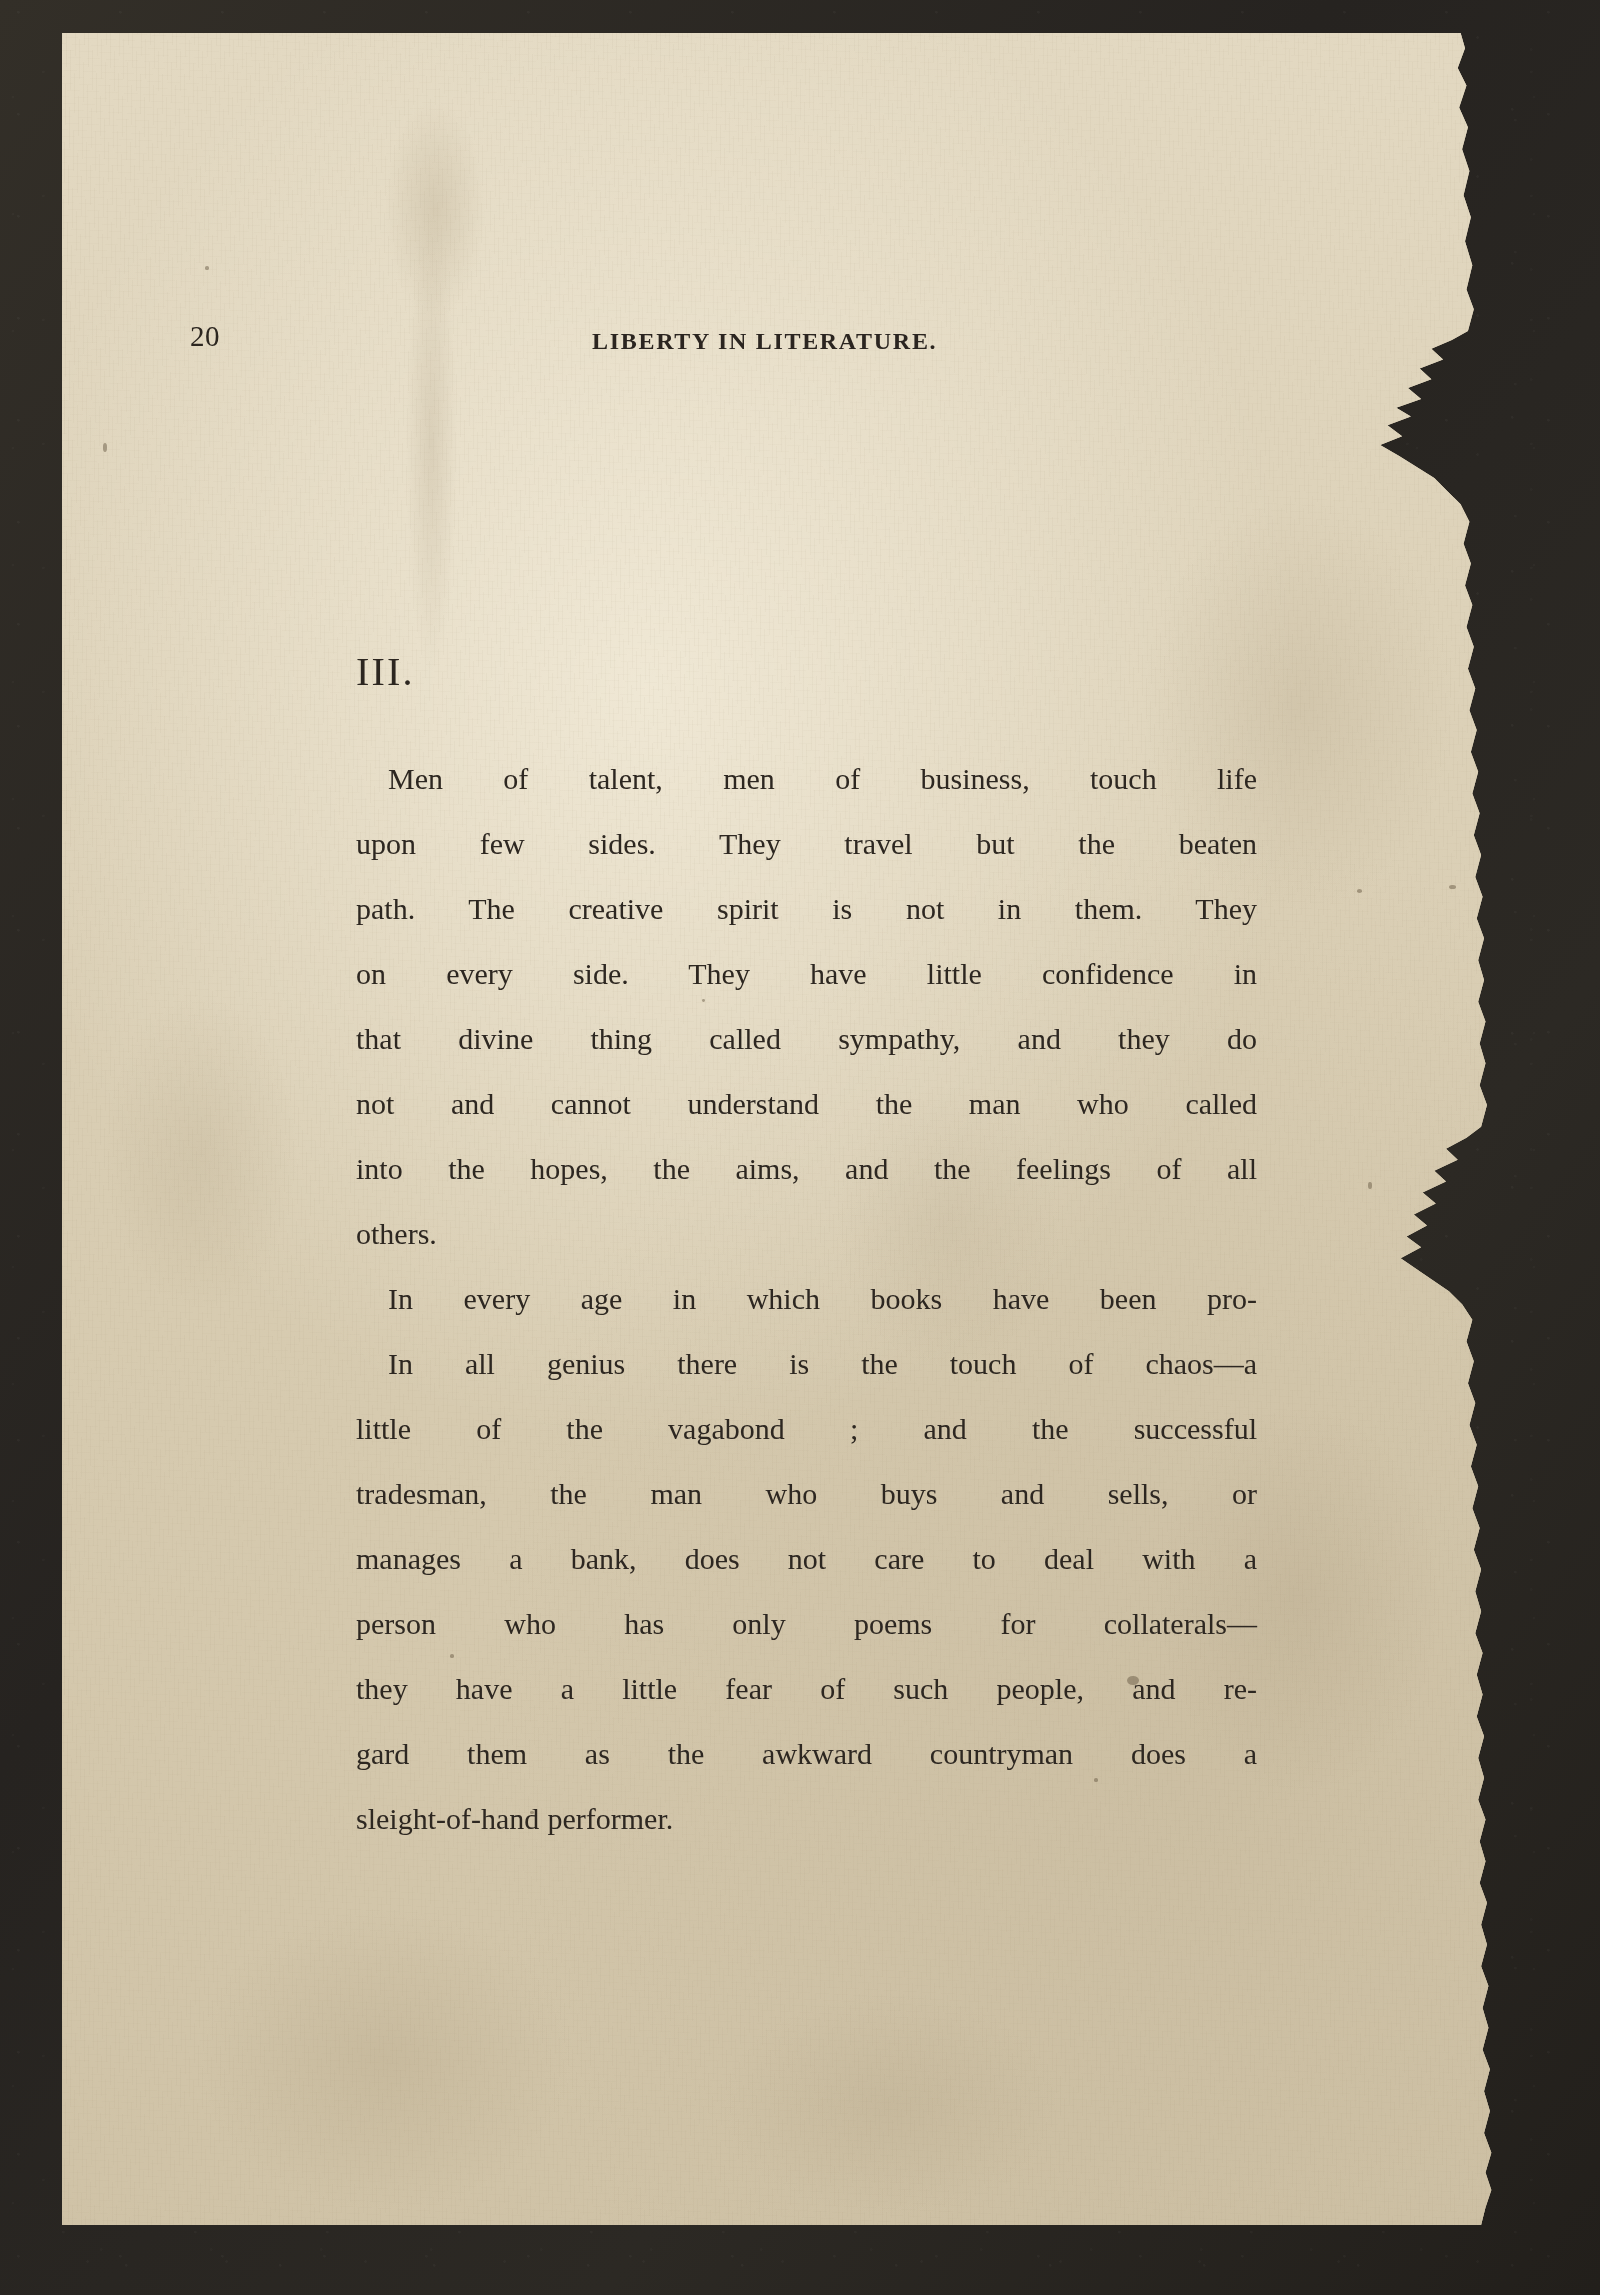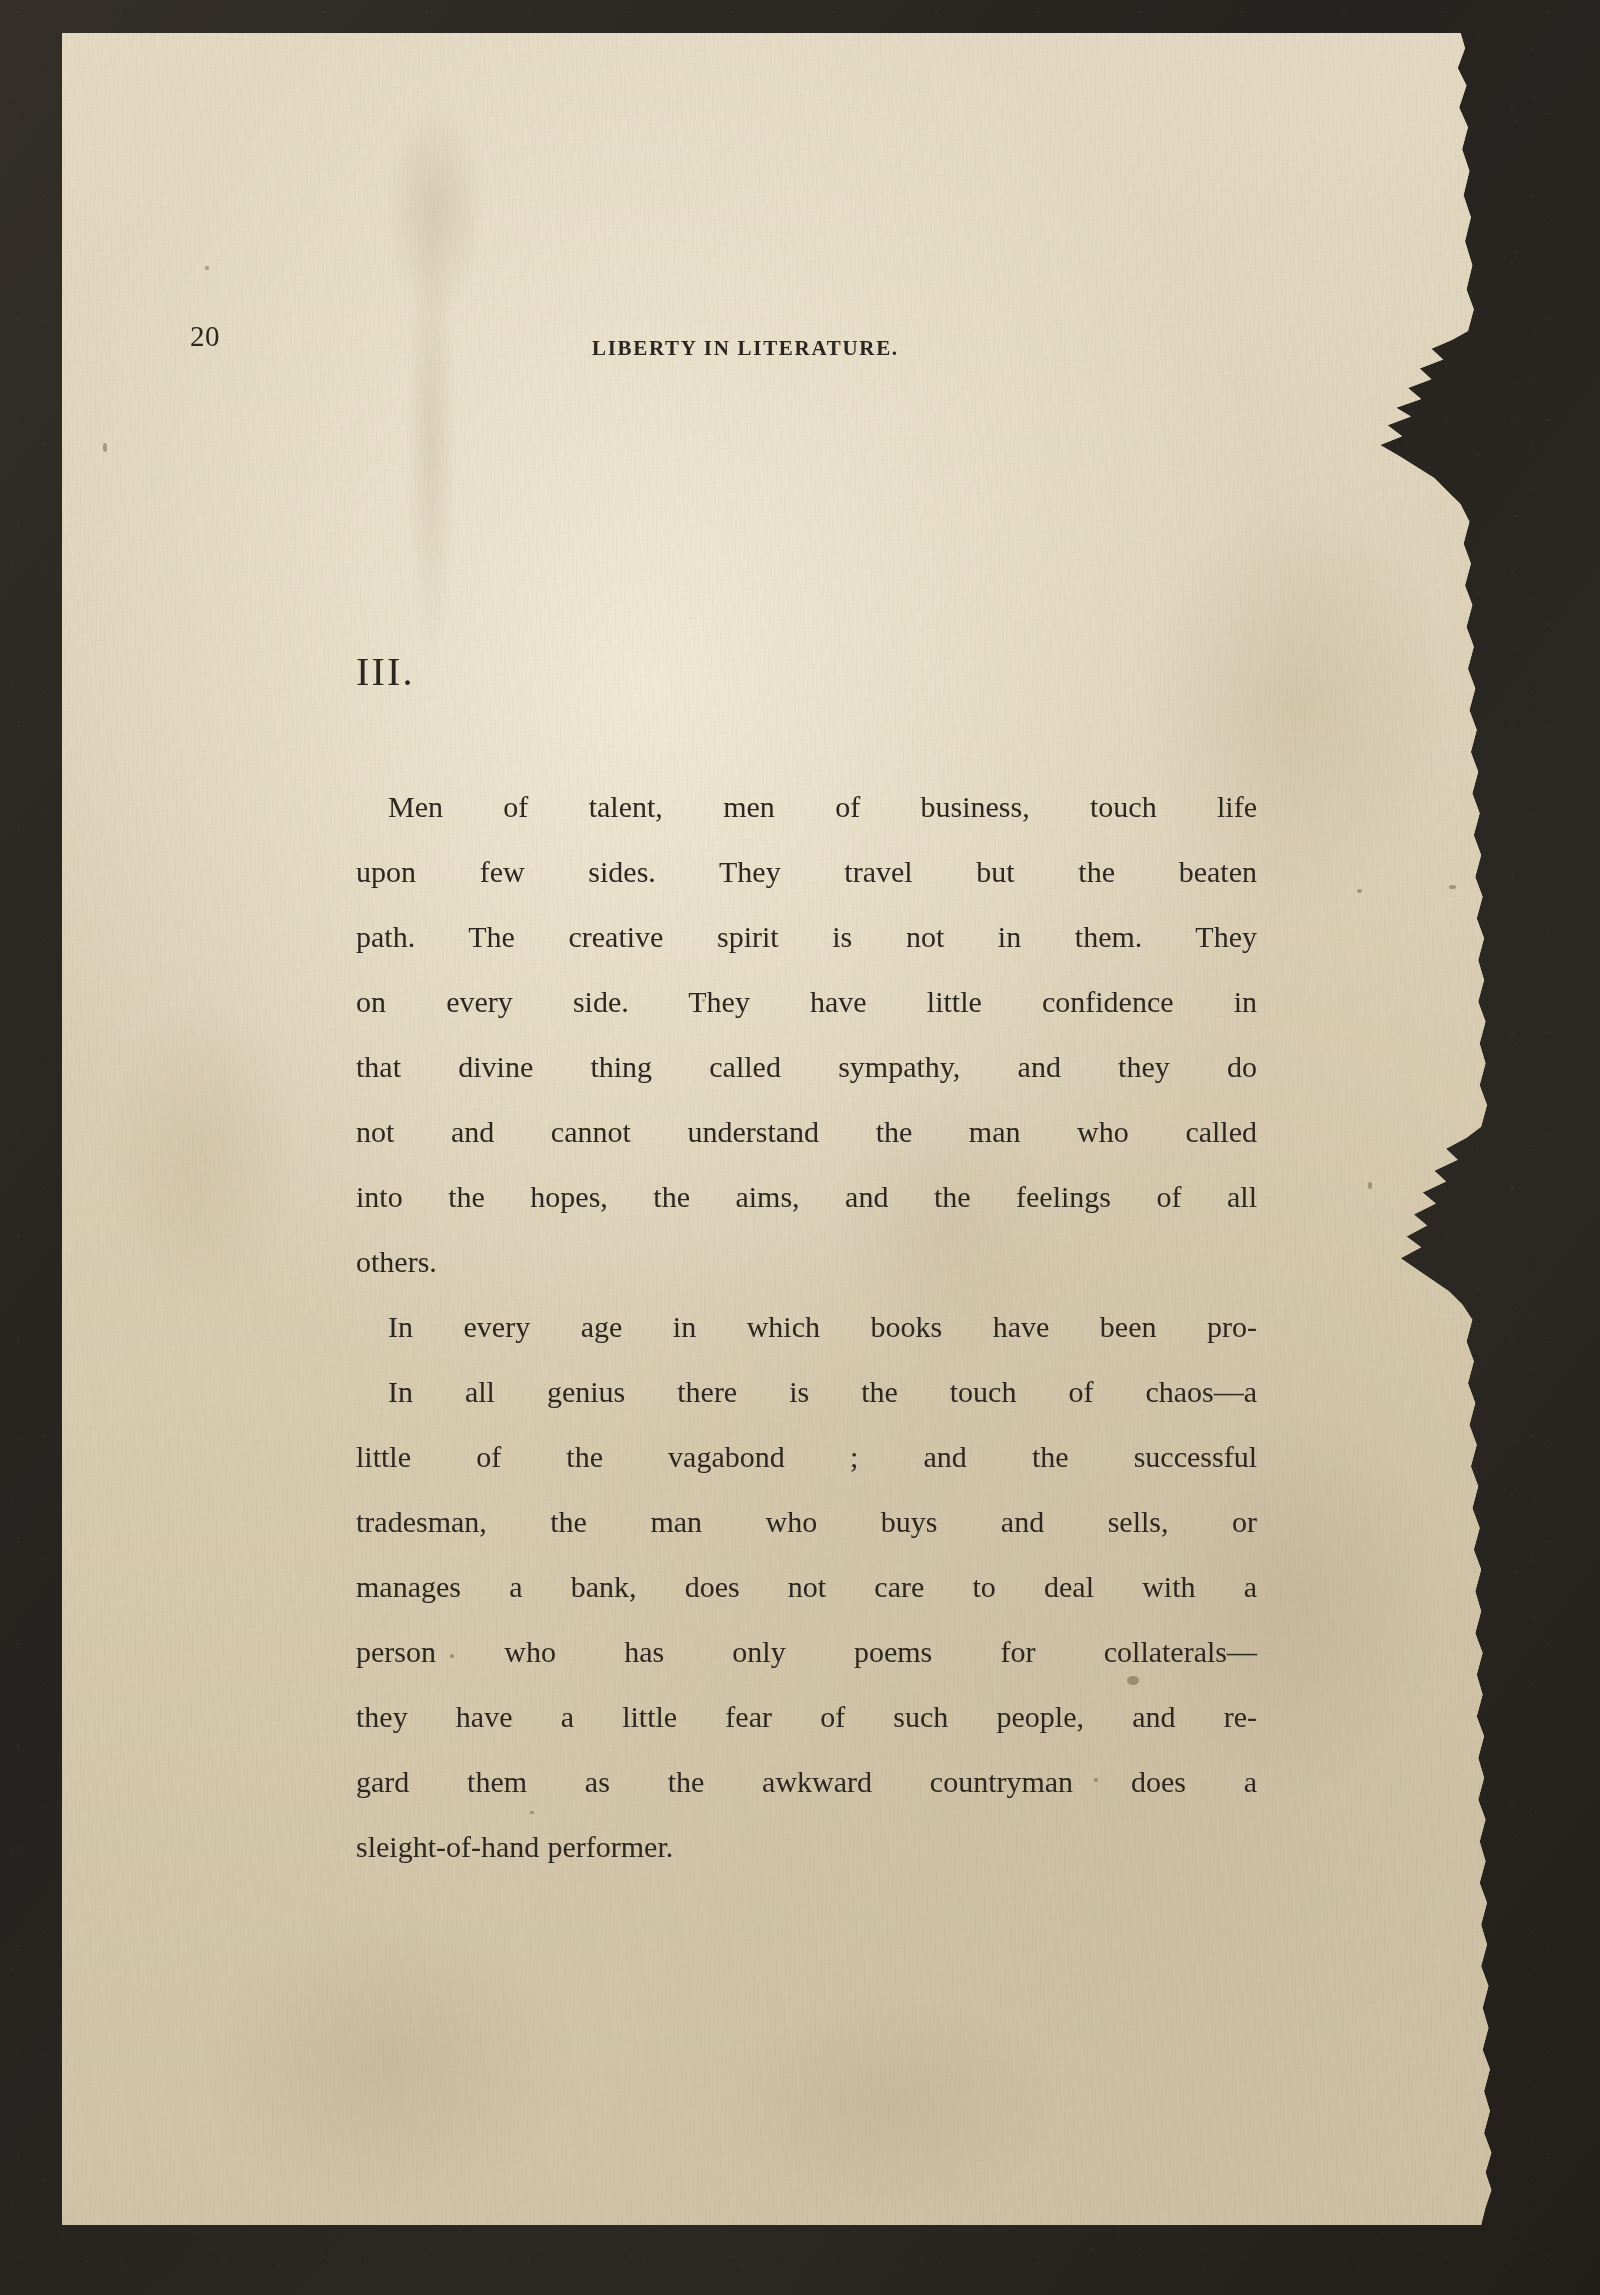--- a/index.html
+++ b/index.html
@@ -143,23 +143,23 @@
     top: 0;
     font-family: "Liberation Serif", "DejaVu Serif", serif;
     font-size: 29px;
     color: #2c2620;
     letter-spacing: 0.4px;
   }
 
   .runhead {
     position: absolute;
     left: 236px;          
-    top: 16px;
-    font-family: "Liberation Serif", "DejaVu Serif", serif;
-    font-size: 21px;
+    top: 8px;
+    font-family: "Liberation Serif", "DejaVu Serif", serif;
+    font-size: 24px;
     font-weight: 700;
     letter-spacing: 1.7px;
     color: #2b2520;
     white-space: nowrap;
   }
 
   .chapnum {
     position: absolute;
     left: 0;
     top: 615px;
@@ -167,21 +167,21 @@
     text-align: left;
     font-family: "Liberation Serif", "DejaVu Serif", serif;
     font-size: 40px;
     letter-spacing: 2.2px;
     color: #2c2620;
   }
 
   .body {
     position: absolute;
     left: 0;
-    top: 741px;
+    top: 713px;
     width: 901px;
   }
 
   .para {
     margin: 0;
     font-family: "Liberation Serif", "DejaVu Serif", serif;
     font-size: 30px;
     line-height: 65px;
     color: #2d2721;
     text-align: justify;

